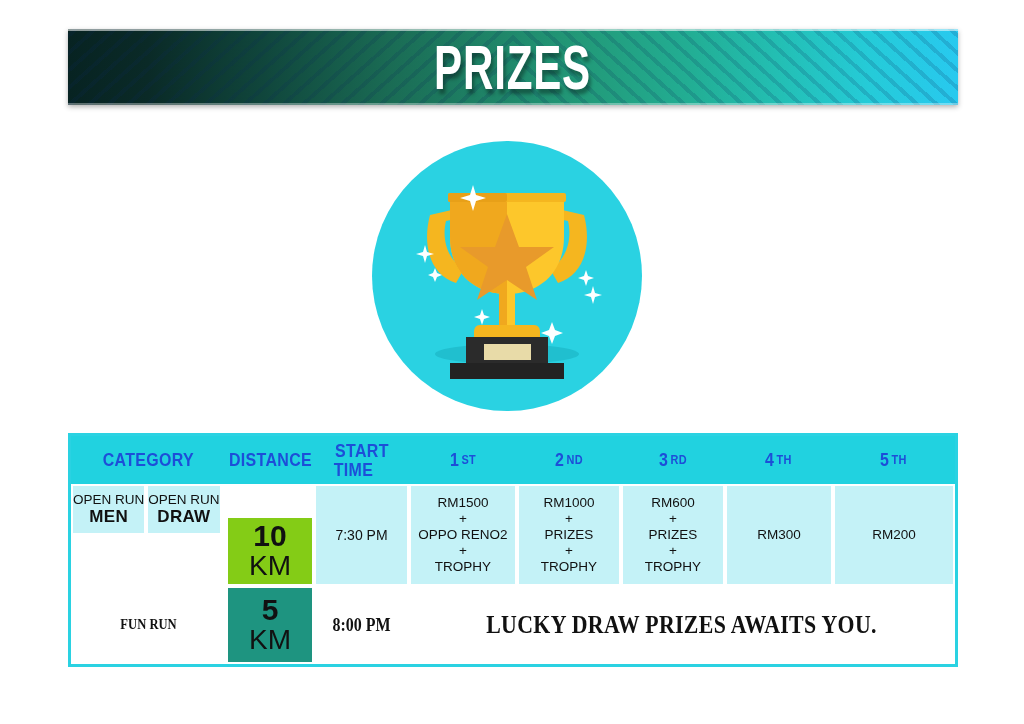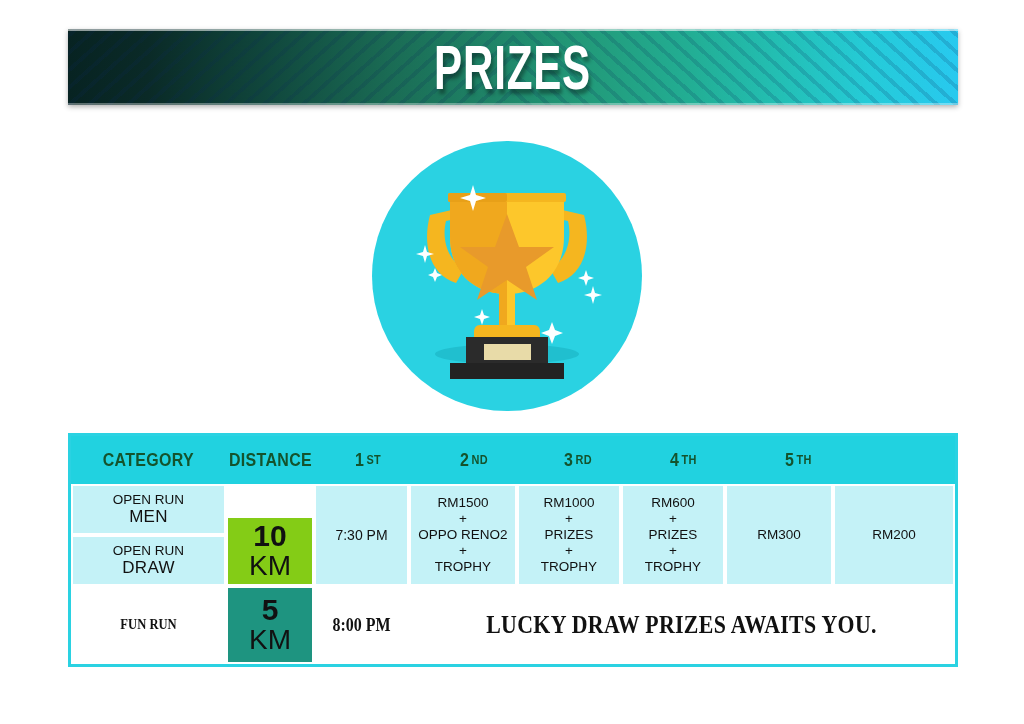--- a/index.html
+++ b/index.html
@@ -100,21 +100,21 @@
     background:#ffffff;
   }
   .thead{
     display:flex;
     background:#21d2e0;
     height:48px;
   }
   .th{
     display:flex;align-items:center;justify-content:center;
     text-align:left;
-    color:#14532d;
+    color:#1d4ed8;
     font-family:"Liberation Sans Narrow","Liberation Sans", sans-serif;
     font-weight:bold;
     font-size:19px;
     letter-spacing:.4px;
     line-height:1.02;
     box-sizing:border-box;
   }
   .th span{display:inline-block;transform:scaleX(.84);}
   .th .sup{font-size:13px;}
 
@@ -140,25 +140,25 @@
     line-height:1.18;
     border:2px solid #ffffff;
     background:#c4f2f7;
   }
   .cell-white{background:#ffffff;}
   .cell-cyan{background:#84cc16;margin-top:32px;}
   .cell-teal{background:#1e9480;}
 
   .cat-stack{
     width:155px;
-    display:flex;flex-direction:column;
+    display:flex;flex-direction:row;
   }
   .cat-stack .cell{height:51px;}
   .cat-line1{font-size:13.5px;font-weight:normal;display:block;}
-  .cat-line2{font-size:17px;font-weight:normal;display:block;letter-spacing:.3px;}
+  .cat-line2{font-size:17px;font-weight:bold;display:block;letter-spacing:.3px;}
 
   .dist-big{font-size:30px;font-weight:bold;display:block;line-height:1.0;}
   .dist-unit{font-size:28px;font-weight:normal;display:block;line-height:1.05;}
 
   .narrow{
     font-family:Liberation Serif, serif;
     font-weight:bold;
   }
   .narrow span{display:inline-block;transform:scaleX(.84);}
 
@@ -222,20 +222,26 @@
 
 <div class="table">
 
   <div class="thead">
     <div class="th c-cat">
         <span>CATEGORY</span>
       </div>
     <div class="th c-dist">
         <span>DISTANCE</span>
       </div>
+    <div class="th c-time">
+      <div>
+        <span>START</span><br>
+        <span>TIME</span>
+      </div>
+    </div>
     <div class="th c-p1">
         <span>1</span>
         <span class="sup">ST</span>
       </div>
     <div class="th c-p2">
         <span>2</span>
         <span class="sup">ND</span>
       </div>
     <div class="th c-p3">
         <span>3</span>

